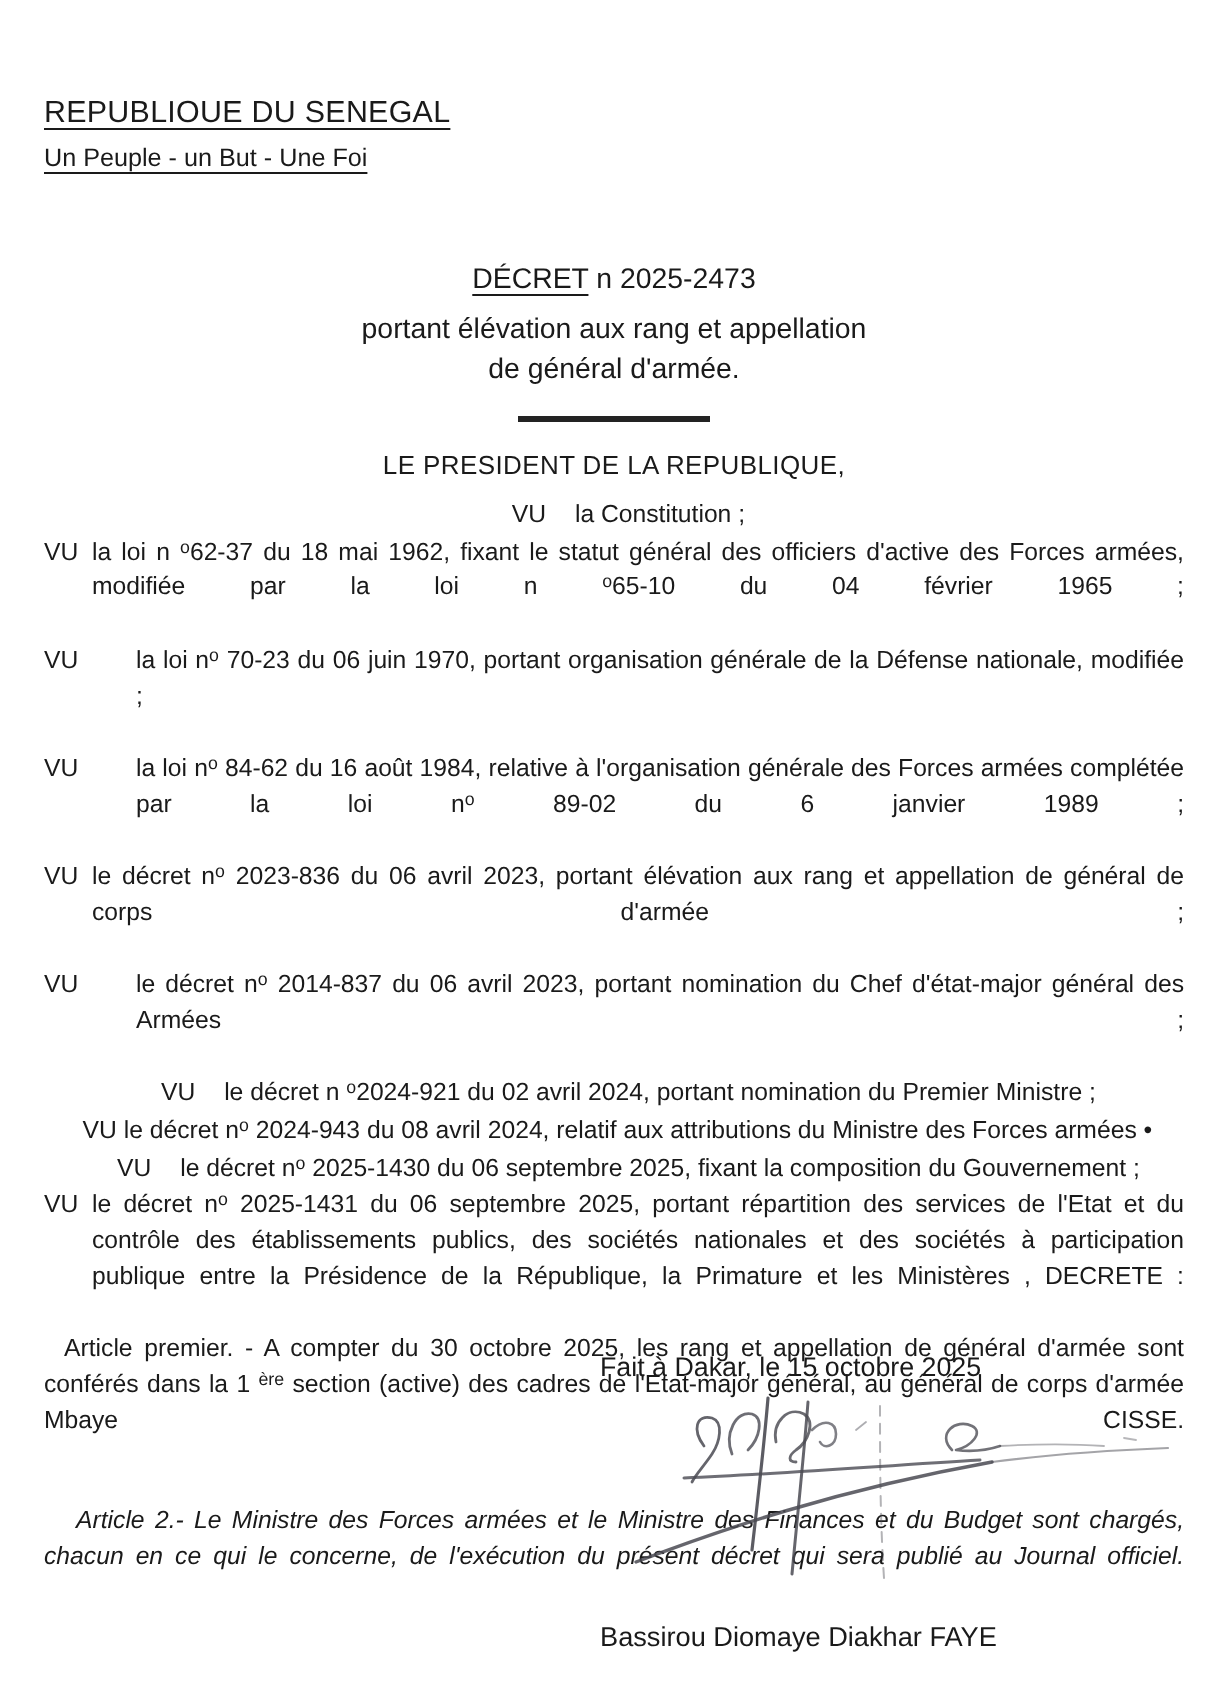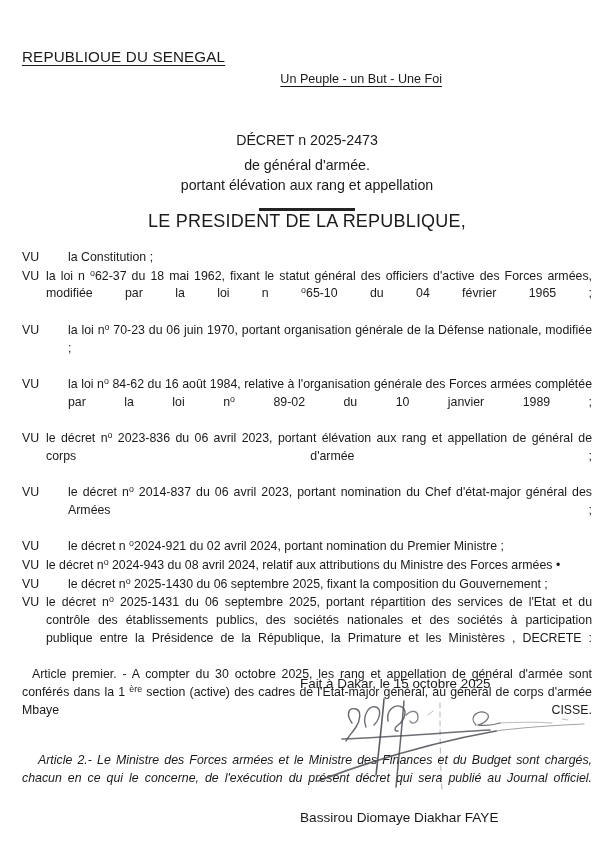--- a/index.html
+++ b/index.html
@@ -38,52 +38,53 @@
     text-decoration-thickness: 1px;
     white-space: nowrap;
   }
   .motto {
     margin-top: 7px;
     font-size: 12.6px;
     text-decoration: underline;
     text-underline-offset: 2.5px;
     text-decoration-thickness: 1px;
     white-space: nowrap;
-    text-align: right;
   }
 
   
   .titleblock {
     position: absolute;
     left: 0;
     top: 132px;
     width: 614px;
     text-align: center;
   }
   .decree-line {
     font-size: 14.2px;
     white-space: nowrap;
   }
   .decree-word {
+    text-decoration: underline;
     text-underline-offset: 2.5px;
     text-decoration-thickness: 1px;
   }
   .subject {
     margin-top: 7px;
     font-size: 14.2px;
     line-height: 1.42;
   }
   .rule {
     width: 96px;
     height: 2.2px;
     background: #232323;
     margin: 13px auto 0 auto;
   }
   .president {
-    font-size: 18px;
+    margin-top: 14px;
+    font-size: 13px;
     letter-spacing: 0.2px;
   }
 
   
   .body-block {
     position: absolute;
     left: 22px;
     top: 249px;
     width: 570px;
     font-size: 12.35px;
@@ -112,21 +113,21 @@
   
   .vu.just {
     text-align: justify;
   }
   .vu.just::after {
     content: "";
     display: inline-block;
     width: 100%;
   }
   .vu.nojust {
-    text-align: left;
+    text-align: center;
   }
   sup.ord {
     font-size: 0.72em;
     vertical-align: 0.42em;
     line-height: 0;
   }
   .article {
     margin: 0;
     text-align: justify;
     line-height: 1.435;
@@ -174,36 +175,36 @@
 <div class="page">
 
   <div class="letterhead">
     <div class="country">REPUBLIOUE DU SENEGAL</div>
     <div class="motto">Un Peuple - un But - Une Foi</div>
   </div>
 
   <div class="titleblock">
     <div class="decree-line"><span class="decree-word">DÉCRET</span><span> n 2025-2473</span></div>
     <div class="subject">
+      <div>portant élévation aux rang et appellation</div>
       <div>de général d'armée.</div>
-      <div>portant élévation aux rang et appellation</div>
     </div>
     <div class="rule"></div>
     <div class="president">LE PRESIDENT DE LA REPUBLIQUE,</div>
   </div>
 
   <div class="body-block">
 
     <p class="vu nojust"><span class="lbl">VU</span><span>la Constitution ;</span></p>
 
     <p class="vu tight just"><span class="lbl">VU</span><span>la loi n </span><sup class="ord">o</sup><span>62-37 du 18 mai 1962, fixant le statut général des officiers d'active des Forces armées, modifiée par la loi n </span><sup class="ord">o</sup><span>65-10 du 04 février 1965 ;</span></p>
 
     <p class="vu just"><span class="lbl">VU</span><span>la loi n</span><sup class="ord">o</sup><span> 70-23 du 06 juin 1970, portant organisation générale de la Défense nationale, modifiée ;</span></p>
 
-    <p class="vu just"><span class="lbl">VU</span><span>la loi n</span><sup class="ord">o</sup><span> 84-62 du 16 août 1984, relative à l'organisation générale des Forces armées complétée par la loi n</span><sup class="ord">o</sup><span> 89-02 du 10 janvier 1989 ;</span></p>
+    <p class="vu just"><span class="lbl">VU</span><span>la loi n</span><sup class="ord">o</sup><span> 84-62 du 16 août 1984, relative à l'organisation générale des Forces armées complétée par la loi n</span><sup class="ord">o</sup><span> 89-02 du 6 janvier 1989 ;</span></p>
 
     <p class="vu tight just"><span class="lbl">VU</span><span>le décret n</span><sup class="ord">o</sup><span> 2023-836 du 06 avril 2023, portant élévation aux rang et appellation de général de corps d'armée ;</span></p>
 
     <p class="vu just"><span class="lbl">VU</span><span>le décret n</span><sup class="ord">o</sup><span> 2014-837 du 06 avril 2023, portant nomination du Chef d'état-major général des Armées ;</span></p>
 
     <p class="vu nojust"><span class="lbl">VU</span><span>le décret n </span><sup class="ord">o</sup><span>2024-921 du 02 avril 2024, portant nomination du Premier Ministre ;</span></p>
 
     <p class="vu tight nojust"><span class="lbl">VU</span><span>le décret n</span><sup class="ord">o</sup><span> 2024-943 du 08 avril 2024, relatif aux attributions du Ministre des Forces armées •</span></p>
 
     <p class="vu nojust"><span class="lbl">VU</span><span>le décret n</span><sup class="ord">o</sup><span> 2025-1430 du 06 septembre 2025, fixant la composition du Gouvernement ;</span></p>

